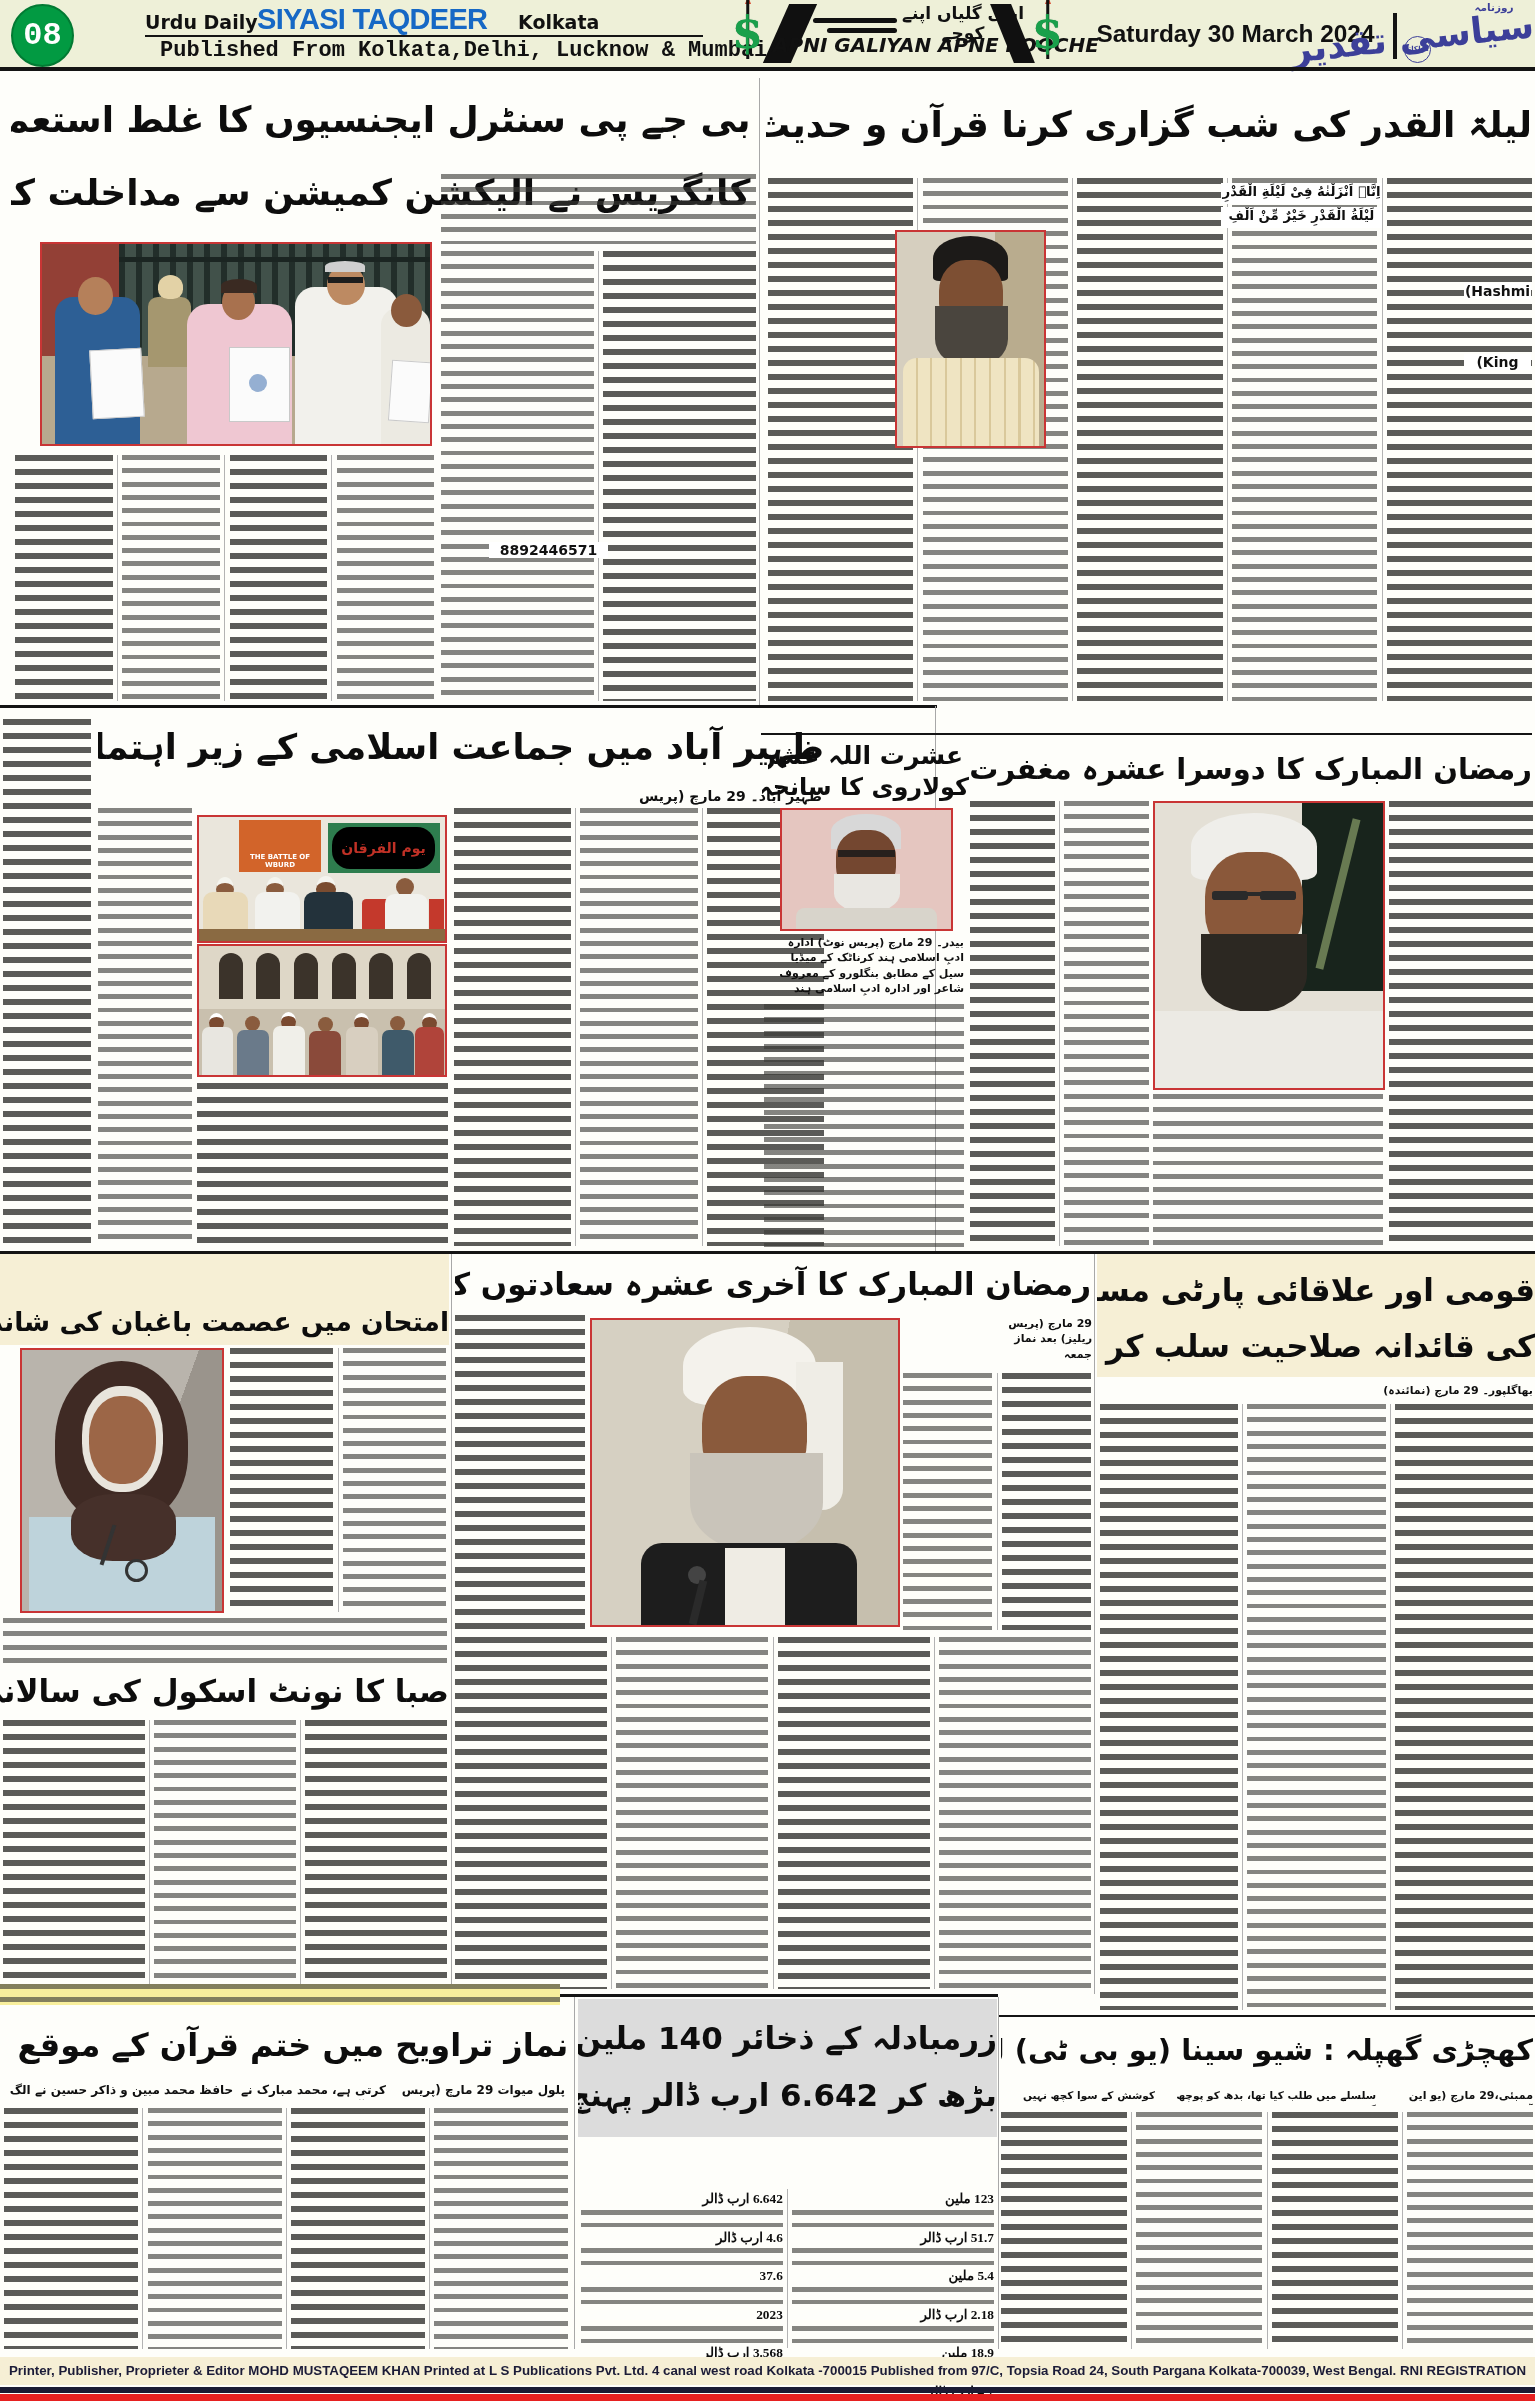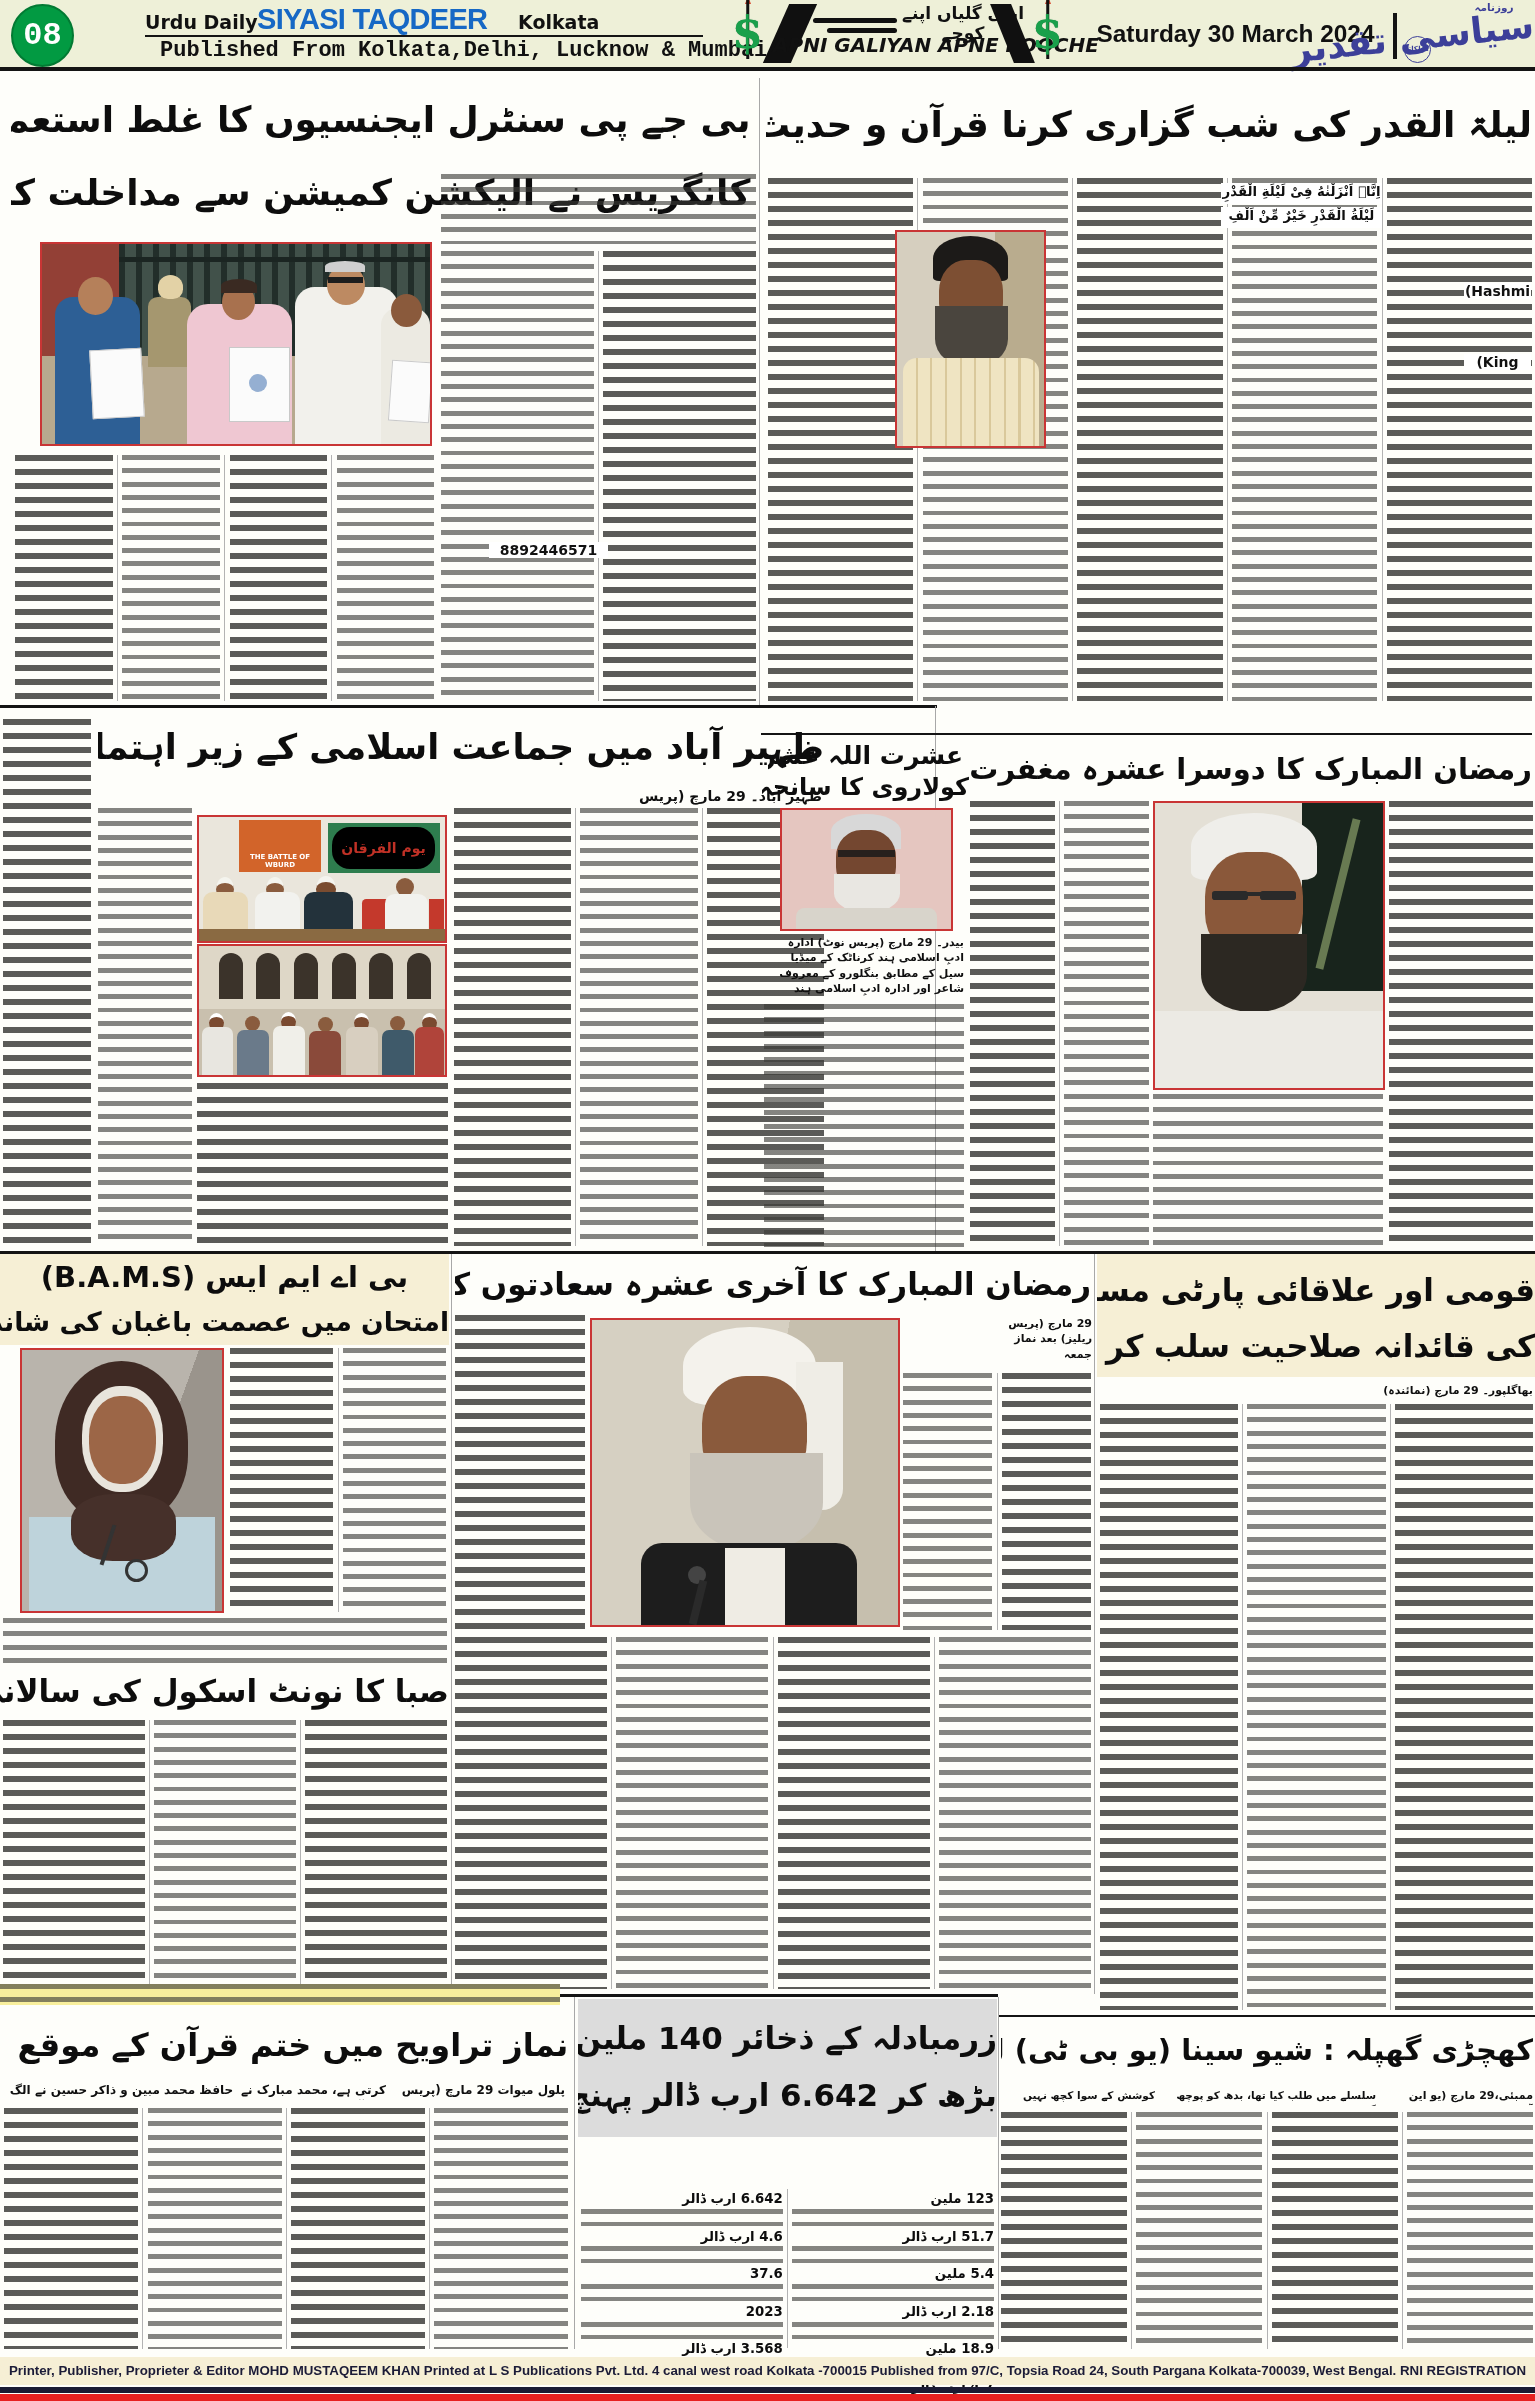--- a/index.html
+++ b/index.html
@@ -287,21 +287,20 @@
   </div>
 
   <div class="abs tx" style="left:1389px;top:801px;width:144px;height:445px;"></div>
   <div class="abs tx2" style="left:1153px;top:1094px;width:230px;height:152px;"></div>
 
   <div class="abs rule" style="left:0;top:1251px;width:1535px;height:2.8px;"></div>
   <div class="abs vrule" style="left:451px;top:1254px;width:1.4px;height:740px;"></div>
   <div class="abs vrule" style="left:1094px;top:1254px;width:1.4px;height:740px;"></div>
 
   <div class="abs cream" style="left:0;top:1254px;width:449px;height:91px;"></div>
-  <div class="abs hl" style="left:0;top:1256px;width:449px;height:43px;font-size:29px;line-height:43px;background:transparent;">بی اے ایم ایس (B.A.M.S)</div>
   <div class="abs hl" style="left:0;top:1301px;width:449px;height:42px;font-size:26.5px;line-height:42px;background:transparent;">امتحان میں عصمت باغبان کی شاندار کامیابی</div>
 
   <div class="photo" style="left:19.5px;top:1348px;width:200px;height:261px;">
     <div class="ph" style="left:0;top:0;width:200px;height:261px;background:linear-gradient(110deg,#b9b4ac 0 60%,#9a948c 60% 100%);"></div>
     <div class="ph" style="left:33px;top:11px;width:133px;height:162px;background:#3f2a24;border-radius:50% 50% 42% 42%;"></div>
     <div class="ph" style="left:60px;top:36px;width:81px;height:106px;background:#e8e4dc;border-radius:46%;"></div>
     <div class="ph" style="left:67px;top:46px;width:67px;height:88px;background:#9c6647;border-radius:46%;"></div>
     <div class="ph" style="left:7px;top:167px;width:186px;height:94px;background:#bed3db;"></div>
     <div class="ph" style="left:49px;top:144px;width:105px;height:67px;background:#46302a;border-radius:40%;"></div>
     <div class="ph" style="left:103px;top:209px;width:17px;height:17px;border:3.5px solid #333;border-radius:50%;"></div>
@@ -413,21 +412,21 @@
         <div class="fill tx"></div>
       </div>
     <div class="c">
         <div class="fill tx2"></div>
       </div>
   </div>
 
   <div class="abs" style="left:578px;top:1999px;width:419px;height:138px;background:#dcdcdc;"></div>
   <div class="abs hl" style="left:578px;top:2010px;width:419px;height:56px;font-size:31px;line-height:56px;background:transparent;">زرمبادلہ کے ذخائر 140 ملین ڈالر</div>
   <div class="abs hl" style="left:578px;top:2067px;width:419px;height:56px;font-size:31px;line-height:56px;background:transparent;">بڑھ کر 6.642 ارب ڈالر پہنچ گئے</div>
-  <div class="cols abs" style="left:581px;top:2189px;width:413px;height:159px;">
+  <div class="cols abs" style="left:581px;top:2189px;width:413px;height:159px;font-family:Liberation Serif, serif;">
     <div class="c">
       <div class="figline">6.642 ارب ڈالر</div>
       <div class="gaptx tx2"></div>
       <div class="figline">4.6 ارب ڈالر</div>
       <div class="gaptx tx2"></div>
       <div class="figline">37.6</div>
       <div class="gaptx tx2"></div>
       <div class="figline">2023</div>
       <div class="gaptx tx2"></div>
       <div class="figline">3.568 ارب ڈالر</div>

